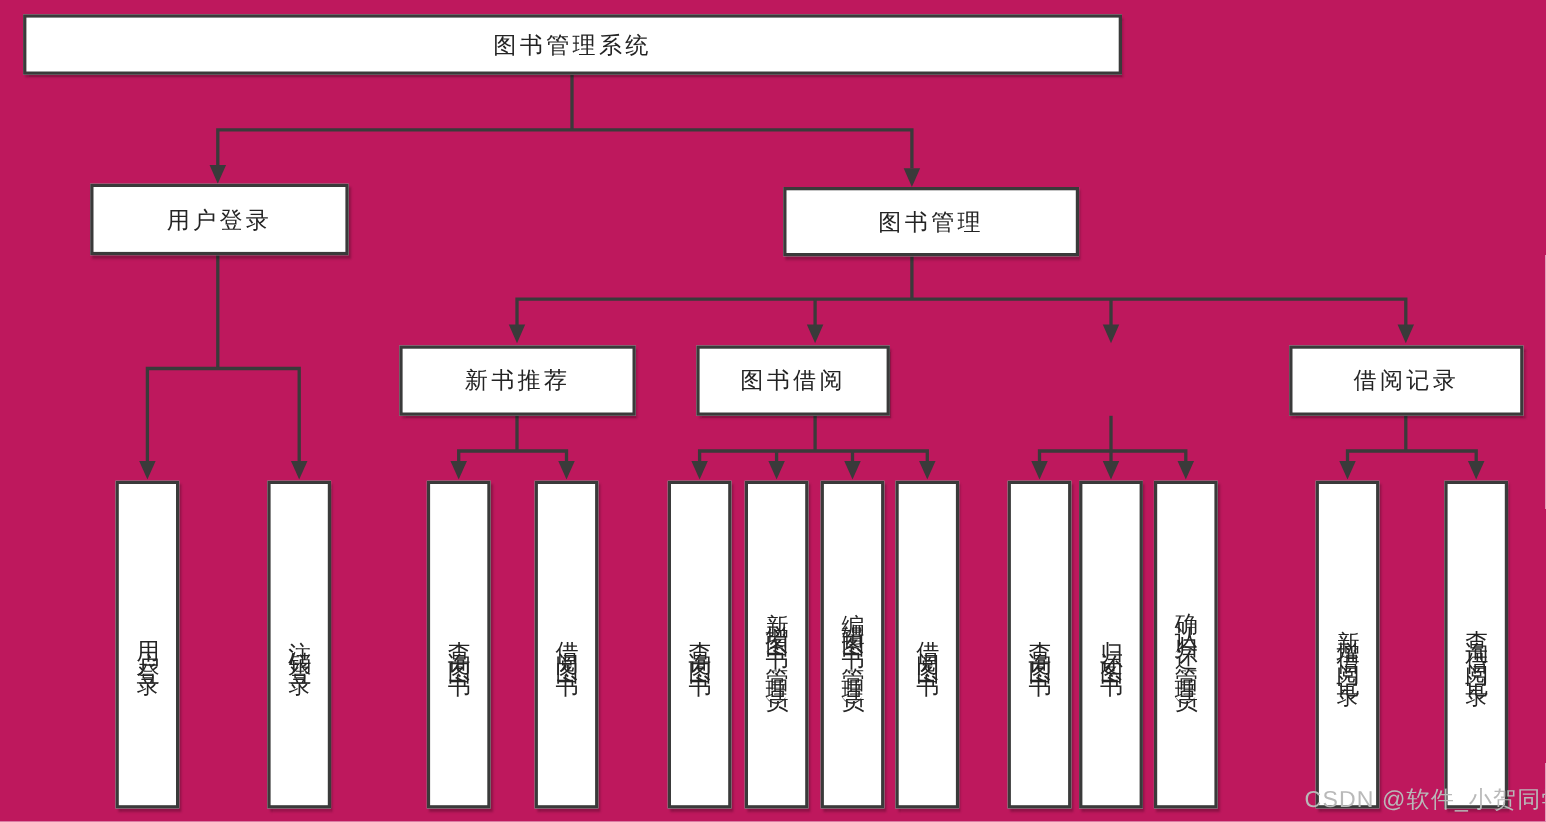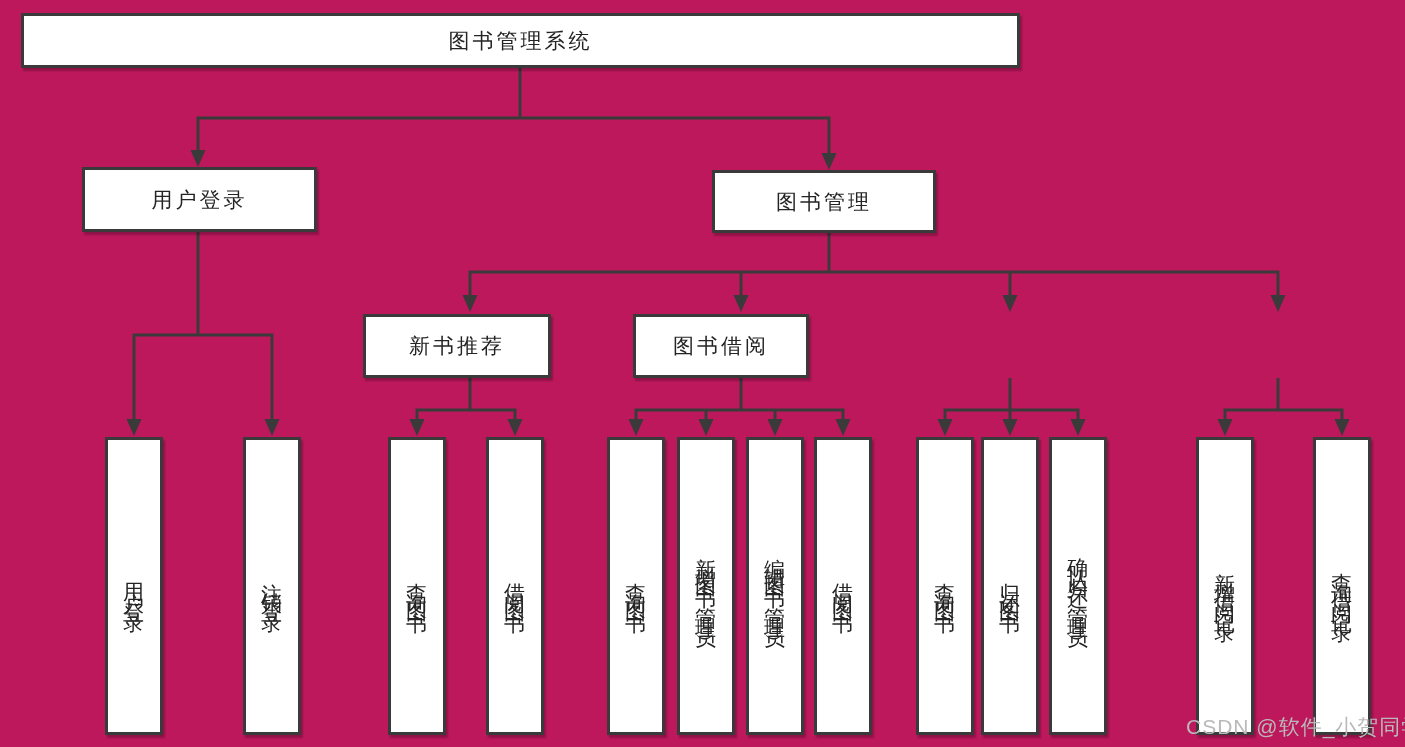--- a/index.html
+++ b/index.html
@@ -135,30 +135,33 @@
     </g>
   </svg>
 
   <div class="box hbox" style="left:21px; top:13px; width:999px; height:55px;">
     <span>图书管理系统</span>
   </div>
 
   <div class="box hbox" style="left:82px; top:167px; width:235px; height:65px;">
     <span>用户登录</span>
   </div>
-  <div class="box hbox" style="left:712px; top:170px; width:224px; height:63px;font-family:Liberation Serif, serif;">
+  <div class="box hbox" style="left:712px; top:170px; width:269px; height:63px;font-family:Liberation Serif, serif;">
     <span>图书管理</span>
   </div>
 
-  <div class="box hbox" style="left:363px; top:314px; width:188px; height:64px;justify-content:center;">
+  <div class="box hbox" style="left:363px; top:314px; width:215px; height:64px;justify-content:center;">
     <span>新书推荐</span>
   </div>
   <div class="box hbox" style="left:633px; top:314px; width:176px; height:64px;">
     <span>图书借阅</span>
   </div>
+  <div class="box hbox" style="left:1172px; top:314px; width:213px; height:64px;">
+    <span>借阅记录</span>
+  </div>
 
   <div class="box leaf" style="left:105px;">
     <span>用户登录</span>
   </div>
   <div class="box leaf" style="left:243px;">
     <span>注销登录</span>
   </div>
 
   <div class="box leaf" style="left:388px;">
     <span>查询图书</span>

